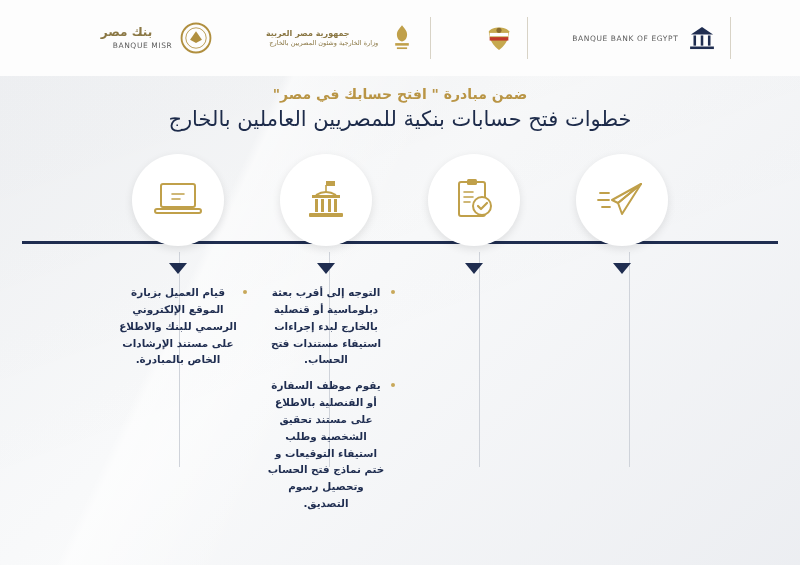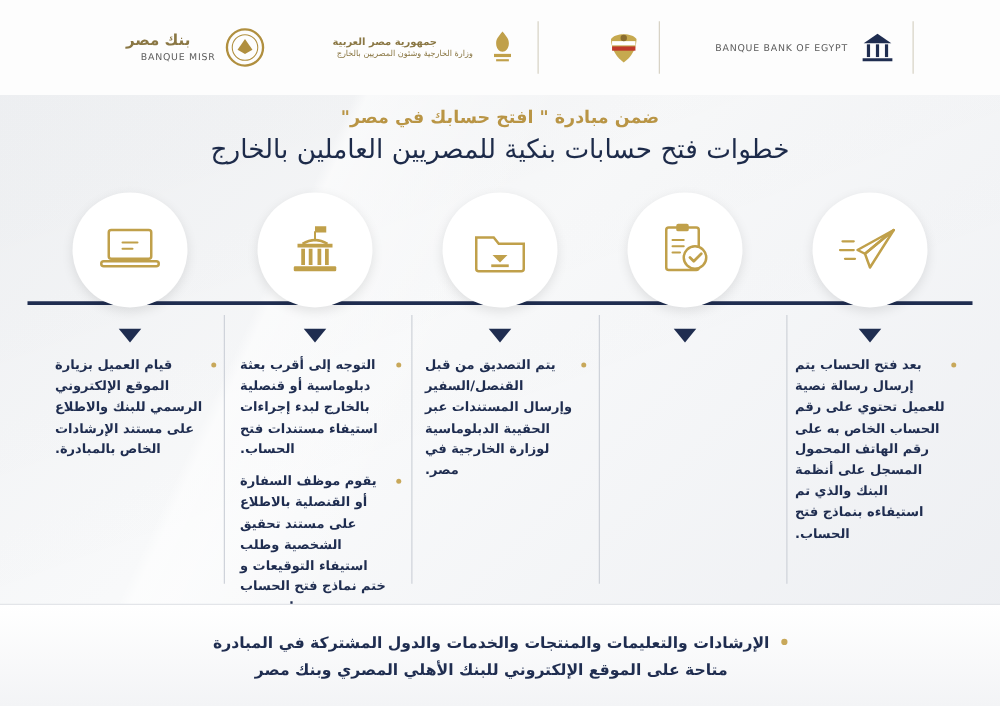--- a/index.html
+++ b/index.html
@@ -134,21 +134,21 @@
   .arrow-down {
     width: 0; height: 0;
     border-left: 9px solid transparent;
     border-right: 9px solid transparent;
     border-top: 11px solid #1f2d50;
     margin-top: 7px;
   }
   .step-body {
     margin-top: 10px;
     width: 138px;
-    text-align: left;
+    text-align: center;
     direction: rtl;
   }
   .para {
     position: relative;
     font-size: 10.4px;
     line-height: 1.62;
     color: #1f2d50;
     margin-bottom: 9px;
     padding: 0 9px;
     font-weight: bold;
@@ -304,33 +304,20 @@
           <rect x="9" y="34" width="34" height="4" rx="1" fill="#c0a04a"></rect>
         </svg>
       </div>
       <div class="arrow-down"></div>
       <div class="step-body">
         <div class="para">التوجه إلى أقرب بعثة دبلوماسية أو قنصلية بالخارج لبدء إجراءات استيفاء مستندات فتح الحساب.</div>
         <div class="para">يقوم موظف السفارة أو القنصلية بالاطلاع على مستند تحقيق الشخصية وطلب استيفاء التوقيعات و ختم نماذج فتح الحساب وتحصيل رسوم التصديق.</div>
       </div>
     </div>
 
-    <div class="step">
-      <div class="circle">
-        <svg width="52" height="42" viewBox="0 0 52 42">
-          <path d="M7 11 h14 l4 5 h20 v20 a2 2 0 0 1 -2 2 h-34 a2 2 0 0 1 -2 -2 z" fill="none" stroke="#c0a04a" stroke-width="2"></path>
-          <path d="M26 31 l-6 -6 h12 z" fill="#c0a04a"></path>
-          <rect x="19" y="32.5" width="14" height="2.2" fill="#c0a04a"></rect>
-        </svg>
-      </div>
-      <div class="arrow-down"></div>
-      <div class="step-body">
-        <div class="para">يتم التصديق من قبل القنصل/السفير وإرسال المستندات عبر الحقيبة الدبلوماسية لوزارة الخارجية في مصر.</div>
-      </div>
-    </div>
 
     <div class="step">
       <div class="circle">
         <svg width="50" height="44" viewBox="0 0 50 44">
           <rect x="10" y="4" width="26" height="34" rx="2" fill="none" stroke="#c0a04a" stroke-width="2"></rect>
           <rect x="18" y="1" width="10" height="6" rx="1.5" fill="#c0a04a"></rect>
           <path d="M15 14 h9 M15 19 h9 M15 24 h6" stroke="#c0a04a" stroke-width="1.6" stroke-linecap="round"></path>
           <circle cx="33" cy="28" r="9" fill="#ffffff" stroke="#c0a04a" stroke-width="2"></circle>
           <path d="M29 28 l3 3 l6 -6" fill="none" stroke="#c0a04a" stroke-width="2.2" stroke-linecap="round" stroke-linejoin="round"></path>
         </svg>
@@ -342,27 +329,18 @@
 
     <div class="step">
       <div class="circle">
         <svg width="52" height="42" viewBox="0 0 52 42">
           <path d="M45 5 L16 21 L22 24 L45 5 Z" fill="none" stroke="#c0a04a" stroke-width="2" stroke-linejoin="round"></path>
           <path d="M45 5 L26 35 L22 24 Z" fill="none" stroke="#c0a04a" stroke-width="2" stroke-linejoin="round"></path>
           <path d="M4 14 h9 M2 21 h11 M6 28 h8" stroke="#c0a04a" stroke-width="1.8" stroke-linecap="round"></path>
         </svg>
       </div>
       <div class="arrow-down"></div>
-      <div class="step-body">
-        <div class="para">بعد فتح الحساب يتم إرسال رسالة نصية للعميل تحتوي على رقم الحساب الخاص به على رقم الهاتف المحمول المسجل على أنظمة البنك والذي تم استيفاءه بنماذج فتح الحساب.</div>
-      </div>
     </div>
 
   </div>
 
-  <div class="footer">
-    <div class="footer-inner">
-      <div class="footer-line">الإرشادات والتعليمات والمنتجات والخدمات والدول المشتركة في المبادرة</div>
-      <div class="footer-line">متاحة على الموقع الإلكتروني للبنك الأهلي المصري وبنك مصر</div>
-    </div>
-  </div>
 
 </div>
 
 </body></html>

